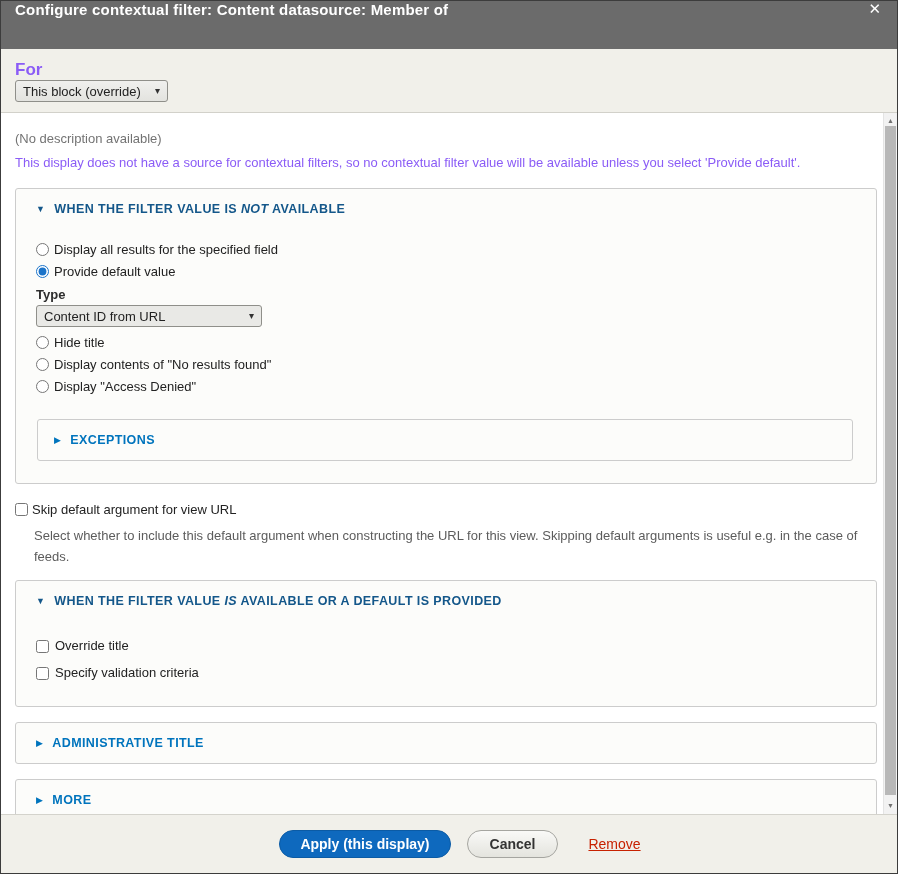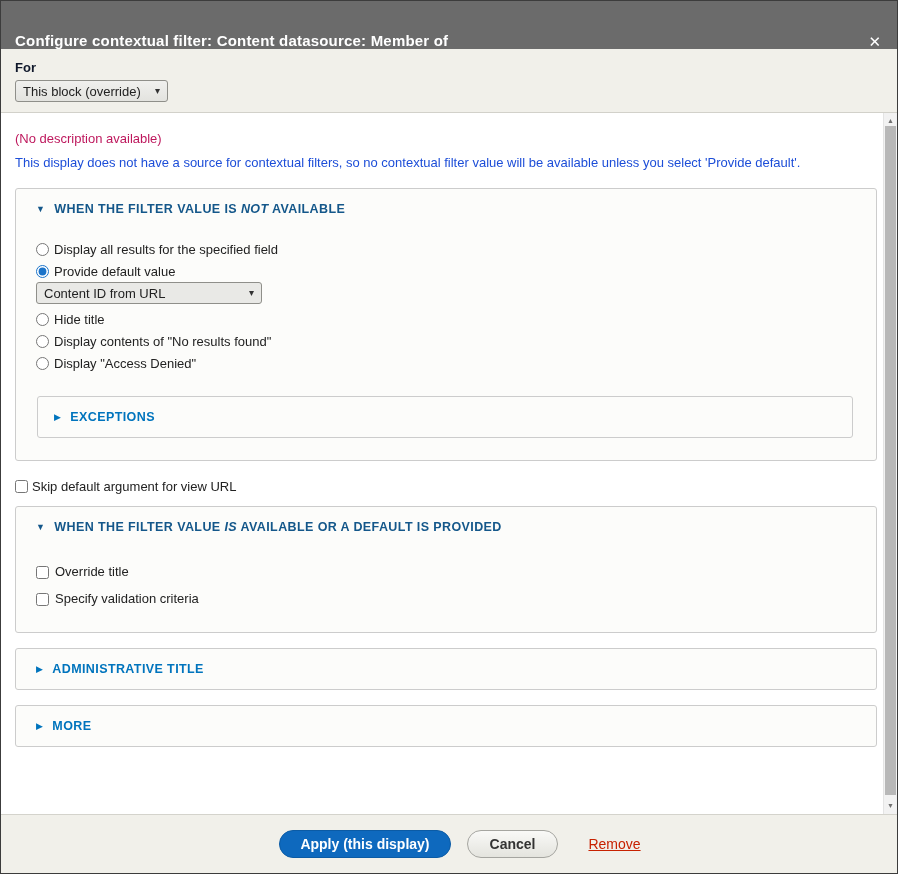--- a/index.html
+++ b/index.html
@@ -10,58 +10,58 @@
     width: 898px; height: 874px;
     border: 1px solid #3c3c3c;
     display: flex; flex-direction: column;
     background: #fff;
   }
 
   
   .modal-header {
     height: 48px; flex: 0 0 48px;
     background: #6b6b6b;
-    display: flex; align-items: flex-end;
+    display: flex; align-items: flex-start;
     padding: 0 16px 0 14px;
     color: #fff;
   }
   .modal-title { font-size: 15px; font-weight: bold; letter-spacing: .2px; }
   .close-btn {
     margin-left: auto; color: #fff; font-size: 15px; font-weight: bold;
     cursor: pointer; line-height: 1;
   }
 
   
   .for-bar {
     flex: 0 0 64px; height: 64px;
     background: #f1f0ea;
     border-bottom: 1px solid #d2d1ca;
     padding: 11px 14px 0 14px;
   }
-  .for-label { font-size: 13px; font-weight: bold; color: #0f172a; display: block; margin-bottom: 5px; }
+  .for-label { font-size: 17px; font-weight: bold; color: #8b5cf6; display: block; }
 
   .sel-wrap { position: relative; display: inline-block; }
   .sel-wrap select {
     appearance: none; -webkit-appearance: none;
     font-family: inherit; font-size: 13px; color: #222;
     background: linear-gradient(#f0f0ee, #e3e3df);
     border: 1px solid #8f8f8a; border-radius: 3px;
     height: 22px; padding: 0 26px 0 7px;
   }
   .sel-wrap .sel-arrow {
     position: absolute; right: 8px; top: 50%; transform: translateY(-54%);
     font-size: 10px; color: #333; pointer-events: none;
   }
 
   
   .dialog-body { position: relative; flex: 1 1 auto; background: #fff; overflow: hidden; }
   .body-content { position: absolute; left: 0; top: 0; right: 14px; bottom: 0; padding: 14px 6px 10px 14px; overflow: hidden; }
 
-  .nodesc { font-size: 13px; color: #be185d; margin: 4px 0 9px 0; }
-  .notice { font-size: 13px; color: #1d4ed8; margin: 0 0 18px 0; white-space: nowrap; overflow: hidden; }
+  .nodesc { font-size: 13px; color: #737373; margin: 4px 0 9px 0; }
+  .notice { font-size: 13px; color: #8b5cf6; margin: 0 0 18px 0; white-space: nowrap; overflow: hidden; }
 
   .fieldset {
     border: 1px solid #cccccc; border-radius: 3px;
     background: #fcfcfa;
     margin-bottom: 15px;
   }
   .fs-pad { padding: 13px 20px 22px 20px; }
   .legend {
     font-size: 12.5px; font-weight: bold; letter-spacing: .4px;
     cursor: pointer; display: flex; align-items: center;
@@ -172,20 +172,21 @@
           <label class="opt">
             <input type="radio" name="no-filter-action" style="">
             <span>Display all results for the specified field</span>
           </label>
           <label class="opt">
             <input type="radio" name="no-filter-action" checked="" style="">
             <span>Provide default value</span>
           </label>
 
           <div class="type-block">
+            <div class="type-label">Type</div>
             <span class="sel-wrap type-sel">
               <select style="width:226px">
                 <option>Content ID from URL</option>
               </select>
               <span class="sel-arrow">▾</span>
             </span>
           </div>
 
           <label class="opt">
             <input type="radio" name="no-filter-action" style="">
@@ -207,20 +208,21 @@
             </div>
           </div>
         </div>
       </div>
 
       <div class="skip-block">
         <label class="skip-row">
           <input type="checkbox" style="">
           <span>Skip default argument for view URL</span>
         </label>
+        <div class="skip-desc">Select whether to include this default argument when constructing the URL for this view. Skipping default arguments is useful e.g. in the case of feeds.</div>
       </div>
 
       <div class="fieldset">
         <div class="fs2-pad">
           <div class="legend expanded fs2-gap">
             <span class="tri">▼</span>
             <span><span>WHEN THE FILTER VALUE </span><em>IS</em><span> AVAILABLE OR A DEFAULT IS PROVIDED</span></span>
           </div>
 
           <label class="opt2">

